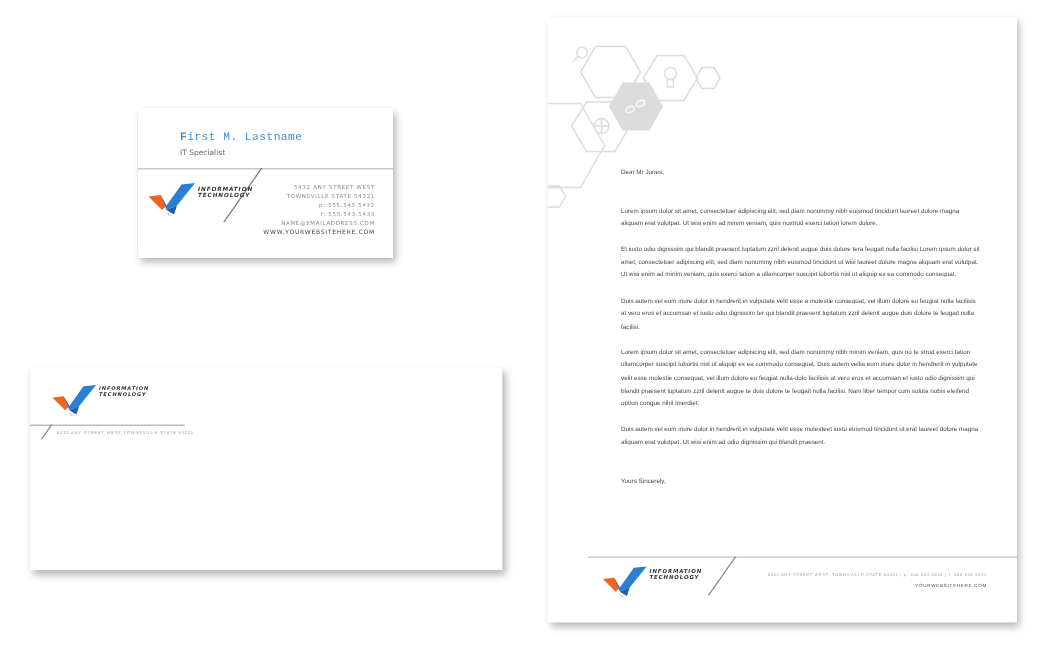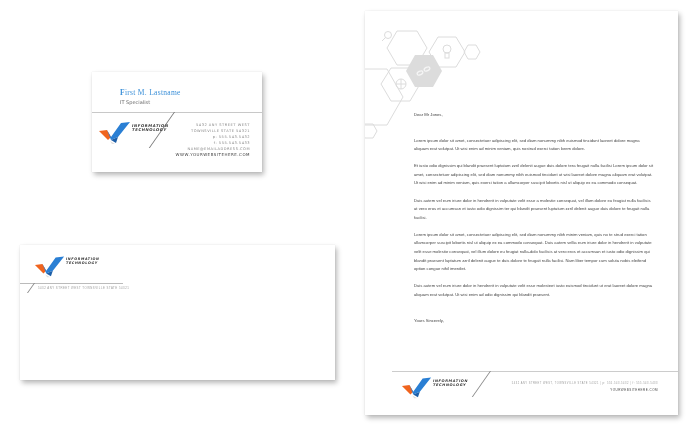--- a/index.html
+++ b/index.html
@@ -3,21 +3,21 @@
 <meta charset="utf-8">
 <style>
   * { box-sizing: border-box; margin: 0; padding: 0; }
   html, body { width: 700px; height: 434px; background: #ffffff; overflow: hidden; }
   body { position: relative; font-family: "Liberation Sans", sans-serif; color: #333; }
 
   .sheet { position: absolute; background: #fff; box-shadow: 2px 3px 5px rgba(0,0,0,0.28), 0 0 1px rgba(0,0,0,0.12); }
 
   
   #card { left: 92px; top: 72px; width: 170px; height: 100px; }
-  #card .name { position: absolute; left: 28px; top: 16px; font-family: Liberation Serif, serif; font-size: 7.5px; color: #3a8fd8; letter-spacing: 0.3px; }
+  #card .name { position: absolute; left: 28px; top: 16px; font-family: Liberation Mono, monospace; font-size: 7.5px; color: #3a8fd8; letter-spacing: 0.3px; }
   #card .name b { font-weight: bold; }
   #card .title { position: absolute; left: 28px; top: 27px; font-family: "DejaVu Sans", sans-serif; font-size: 5px; color: #666; }
   #card .rule { position: absolute; left: 0; top: 40px; width: 170px; height: 1px; background: #c8c8c8; }
   #card .slash { position: absolute; left: 82px; top: 40px; width: 1px; height: 36px; background: #777; transform: skewX(-35deg); transform-origin: top left; }
   #card .info { position: absolute; right: 12px; top: 50px; text-align: right; font-family: "DejaVu Sans", sans-serif; font-size: 3.6px; color: #888; line-height: 6px; letter-spacing: 0.5px; }
   #card .info .web { color: #444; font-size: 4px; }
   #card .logo { position: absolute; left: 6px; top: 48px; }
 
   
   #envelope { left: 20px; top: 245px; width: 315px; height: 135px; }

